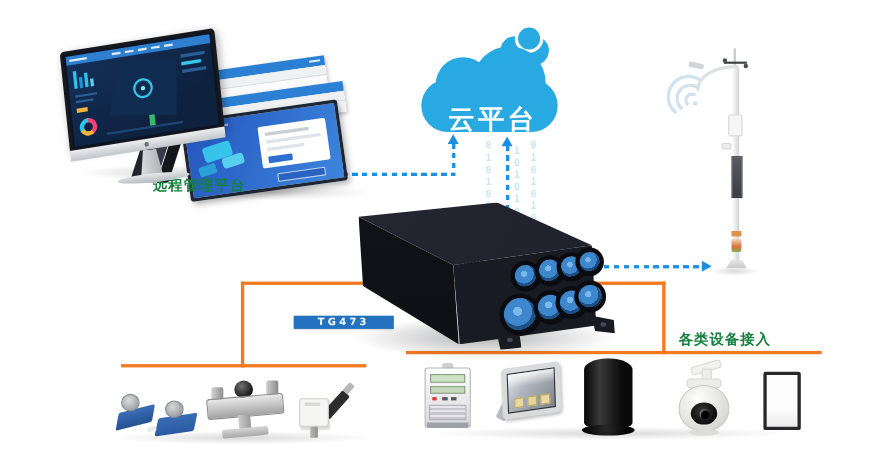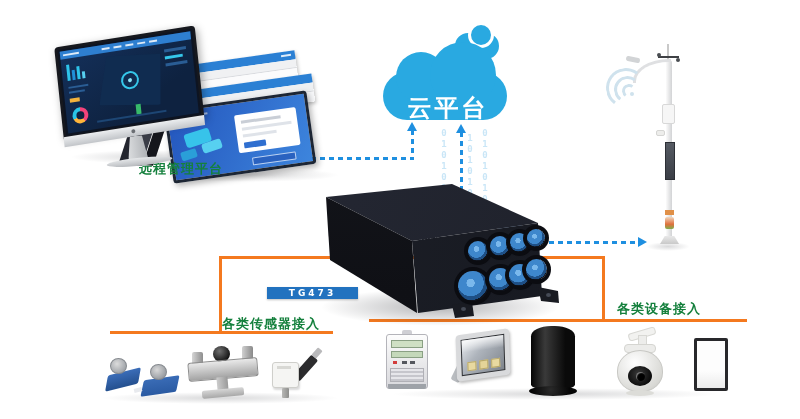--- a/index.html
+++ b/index.html
@@ -191,21 +191,20 @@
     <div class="gland" style="left:527px;top:229px;width:18px;height:18px;"></div>
 
     <div class="gland" style="left:458px;top:271px;width:30px;height:30px;"></div>
     <div class="gland" style="left:489px;top:268px;width:23px;height:23px;"></div>
     <div class="gland" style="left:509px;top:264px;width:22px;height:22px;"></div>
     <div class="gland" style="left:526px;top:259px;width:21px;height:21px;"></div>
   </div>
 
   <div class="tg-model" style="left:267px;top:287px;width:91px;height:12px;">TG473</div>
 
-  <div class="black-label" style="left:222px;top:315px;">各类传感器接入</div>
   <div class="black-label" style="left:617px;top:300px;">各类设备接入</div>
 
   <div class="soft-shadow" style="left:646px;top:242px;width:44px;height:9px;"></div>
   <div style="left:666px;top:60px;width:6px;height:180px;background:linear-gradient(90deg,#fbfbfb,#d2d3d5);border-radius:3px;z-index:1;"></div>
   <div style="left:667px;top:44px;width:2px;height:18px;background:#c9c9c9;z-index:1;"></div>
   <div style="left:658px;top:56px;width:21px;height:2px;background:#3f4145;z-index:1;"></div>
   <div style="left:657px;top:53px;width:4px;height:4px;border-radius:50%;background:#4a4d52;z-index:1;"></div>
   <div style="left:676px;top:58px;width:4px;height:4px;border-radius:50%;background:#4a4d52;z-index:1;"></div>
   <div style="left:633px;top:59px;width:38px;height:24px;border-top:3px solid #dfe0e2;border-left:3px solid #dfe0e2;border-top-left-radius:36px 22px;z-index:1;"></div>
   <div style="left:626px;top:57px;width:14px;height:5px;background:#d2d4d6;border-radius:2px;transform:rotate(12deg);z-index:1;"></div>

